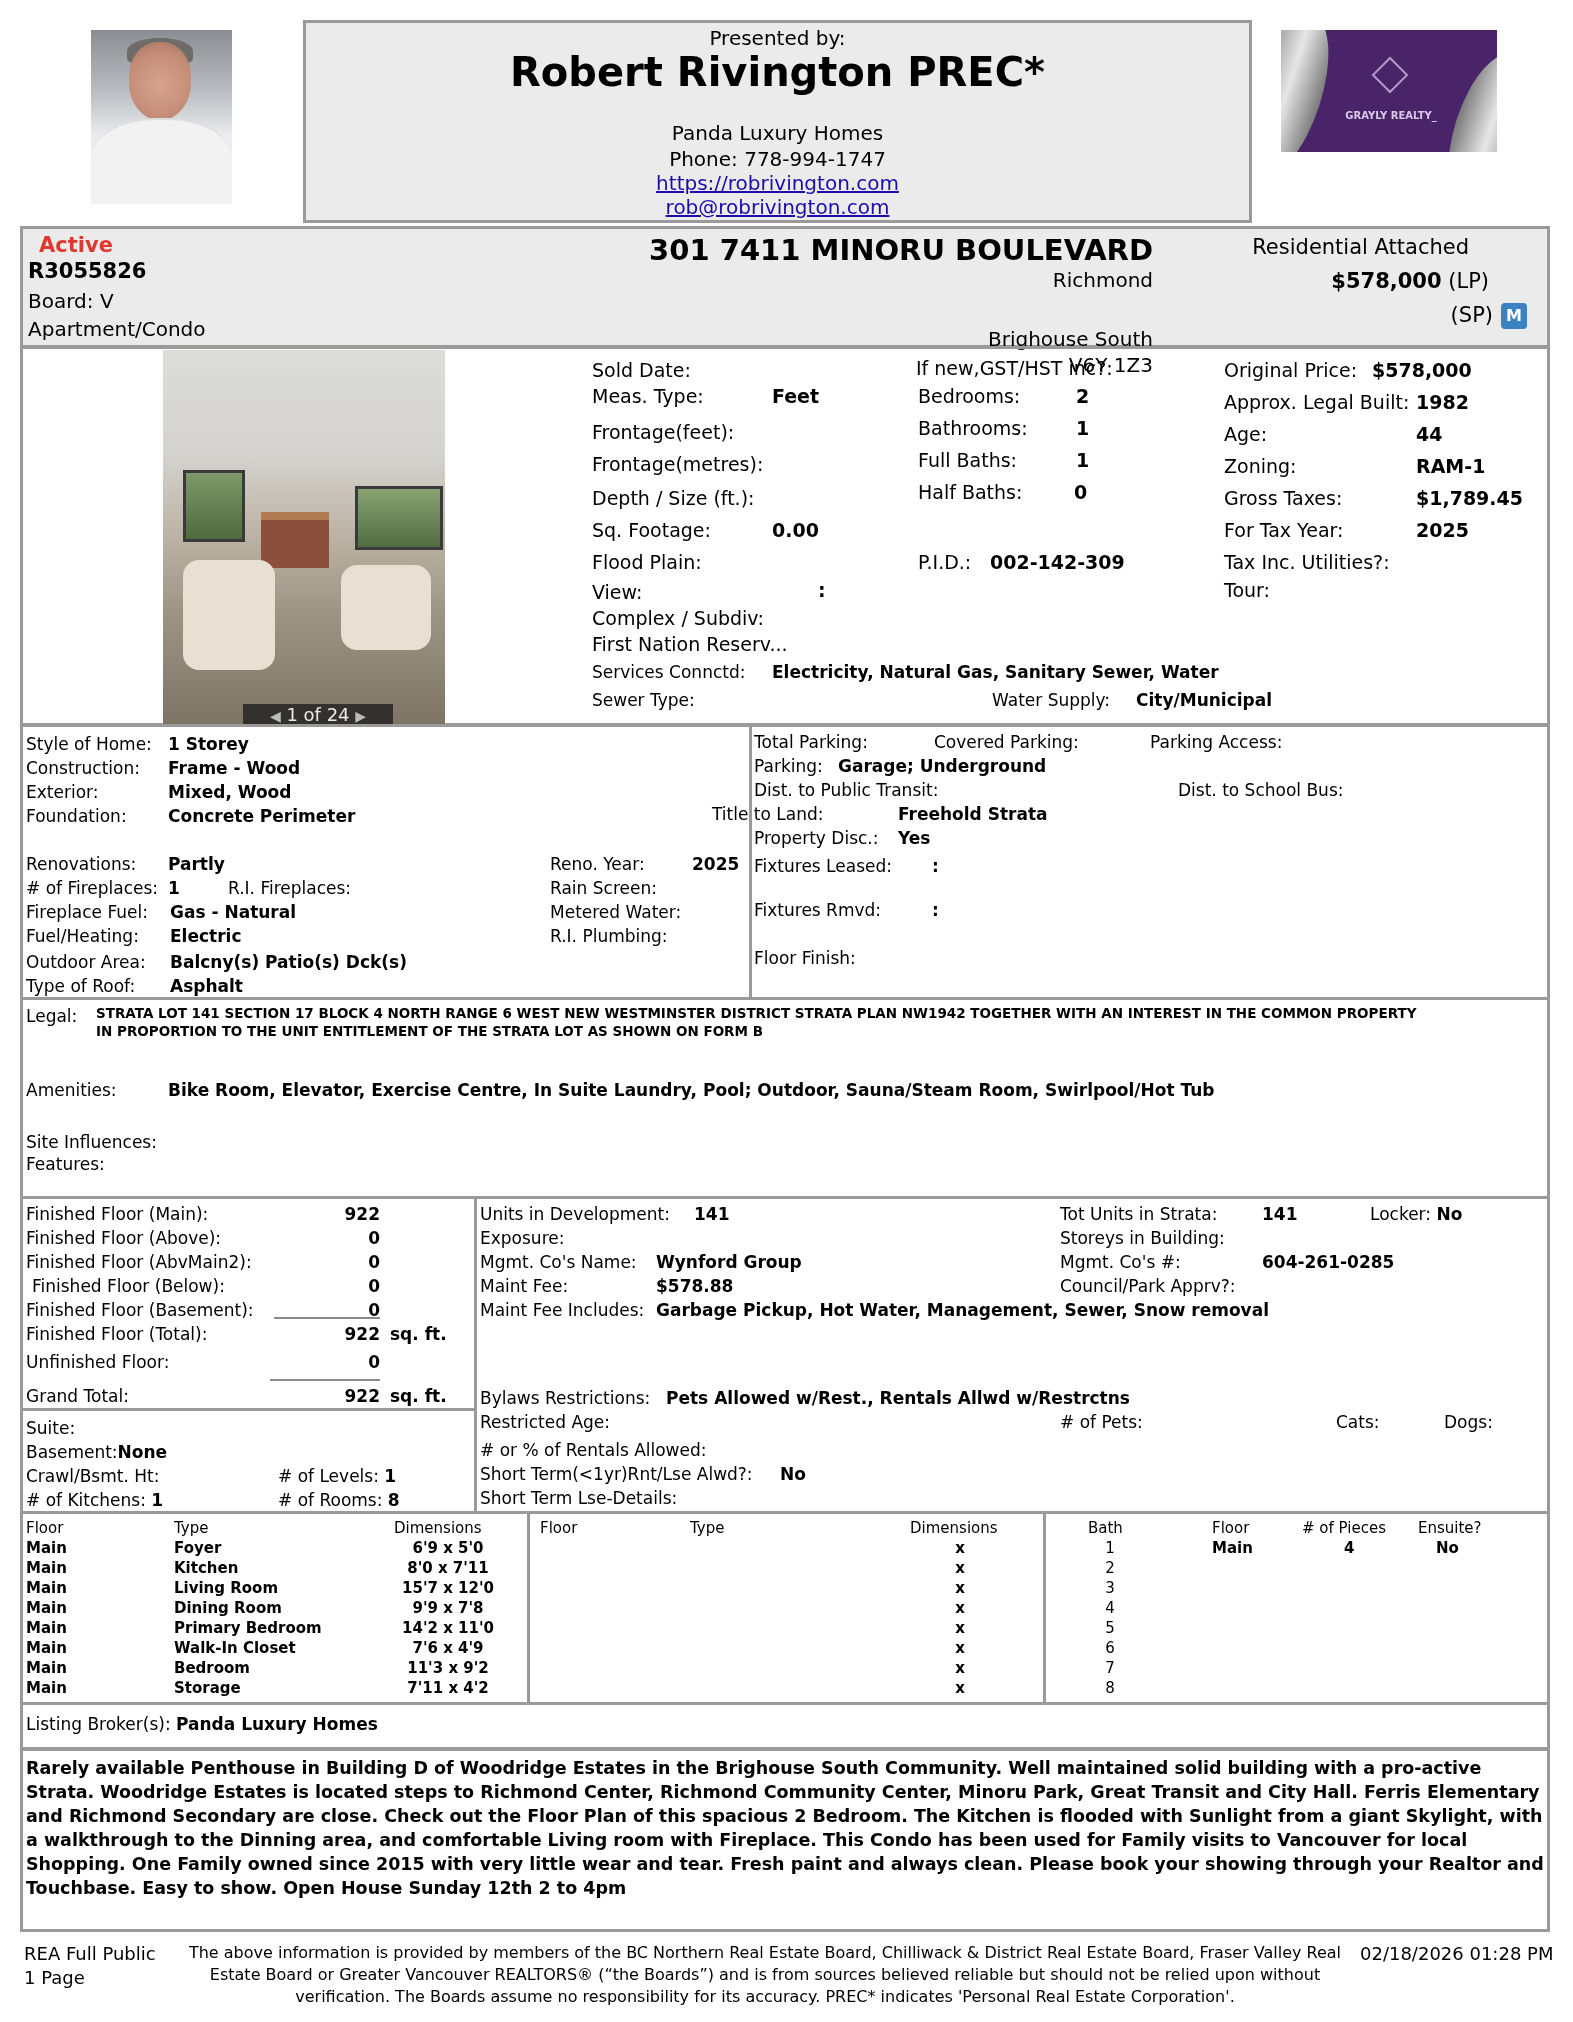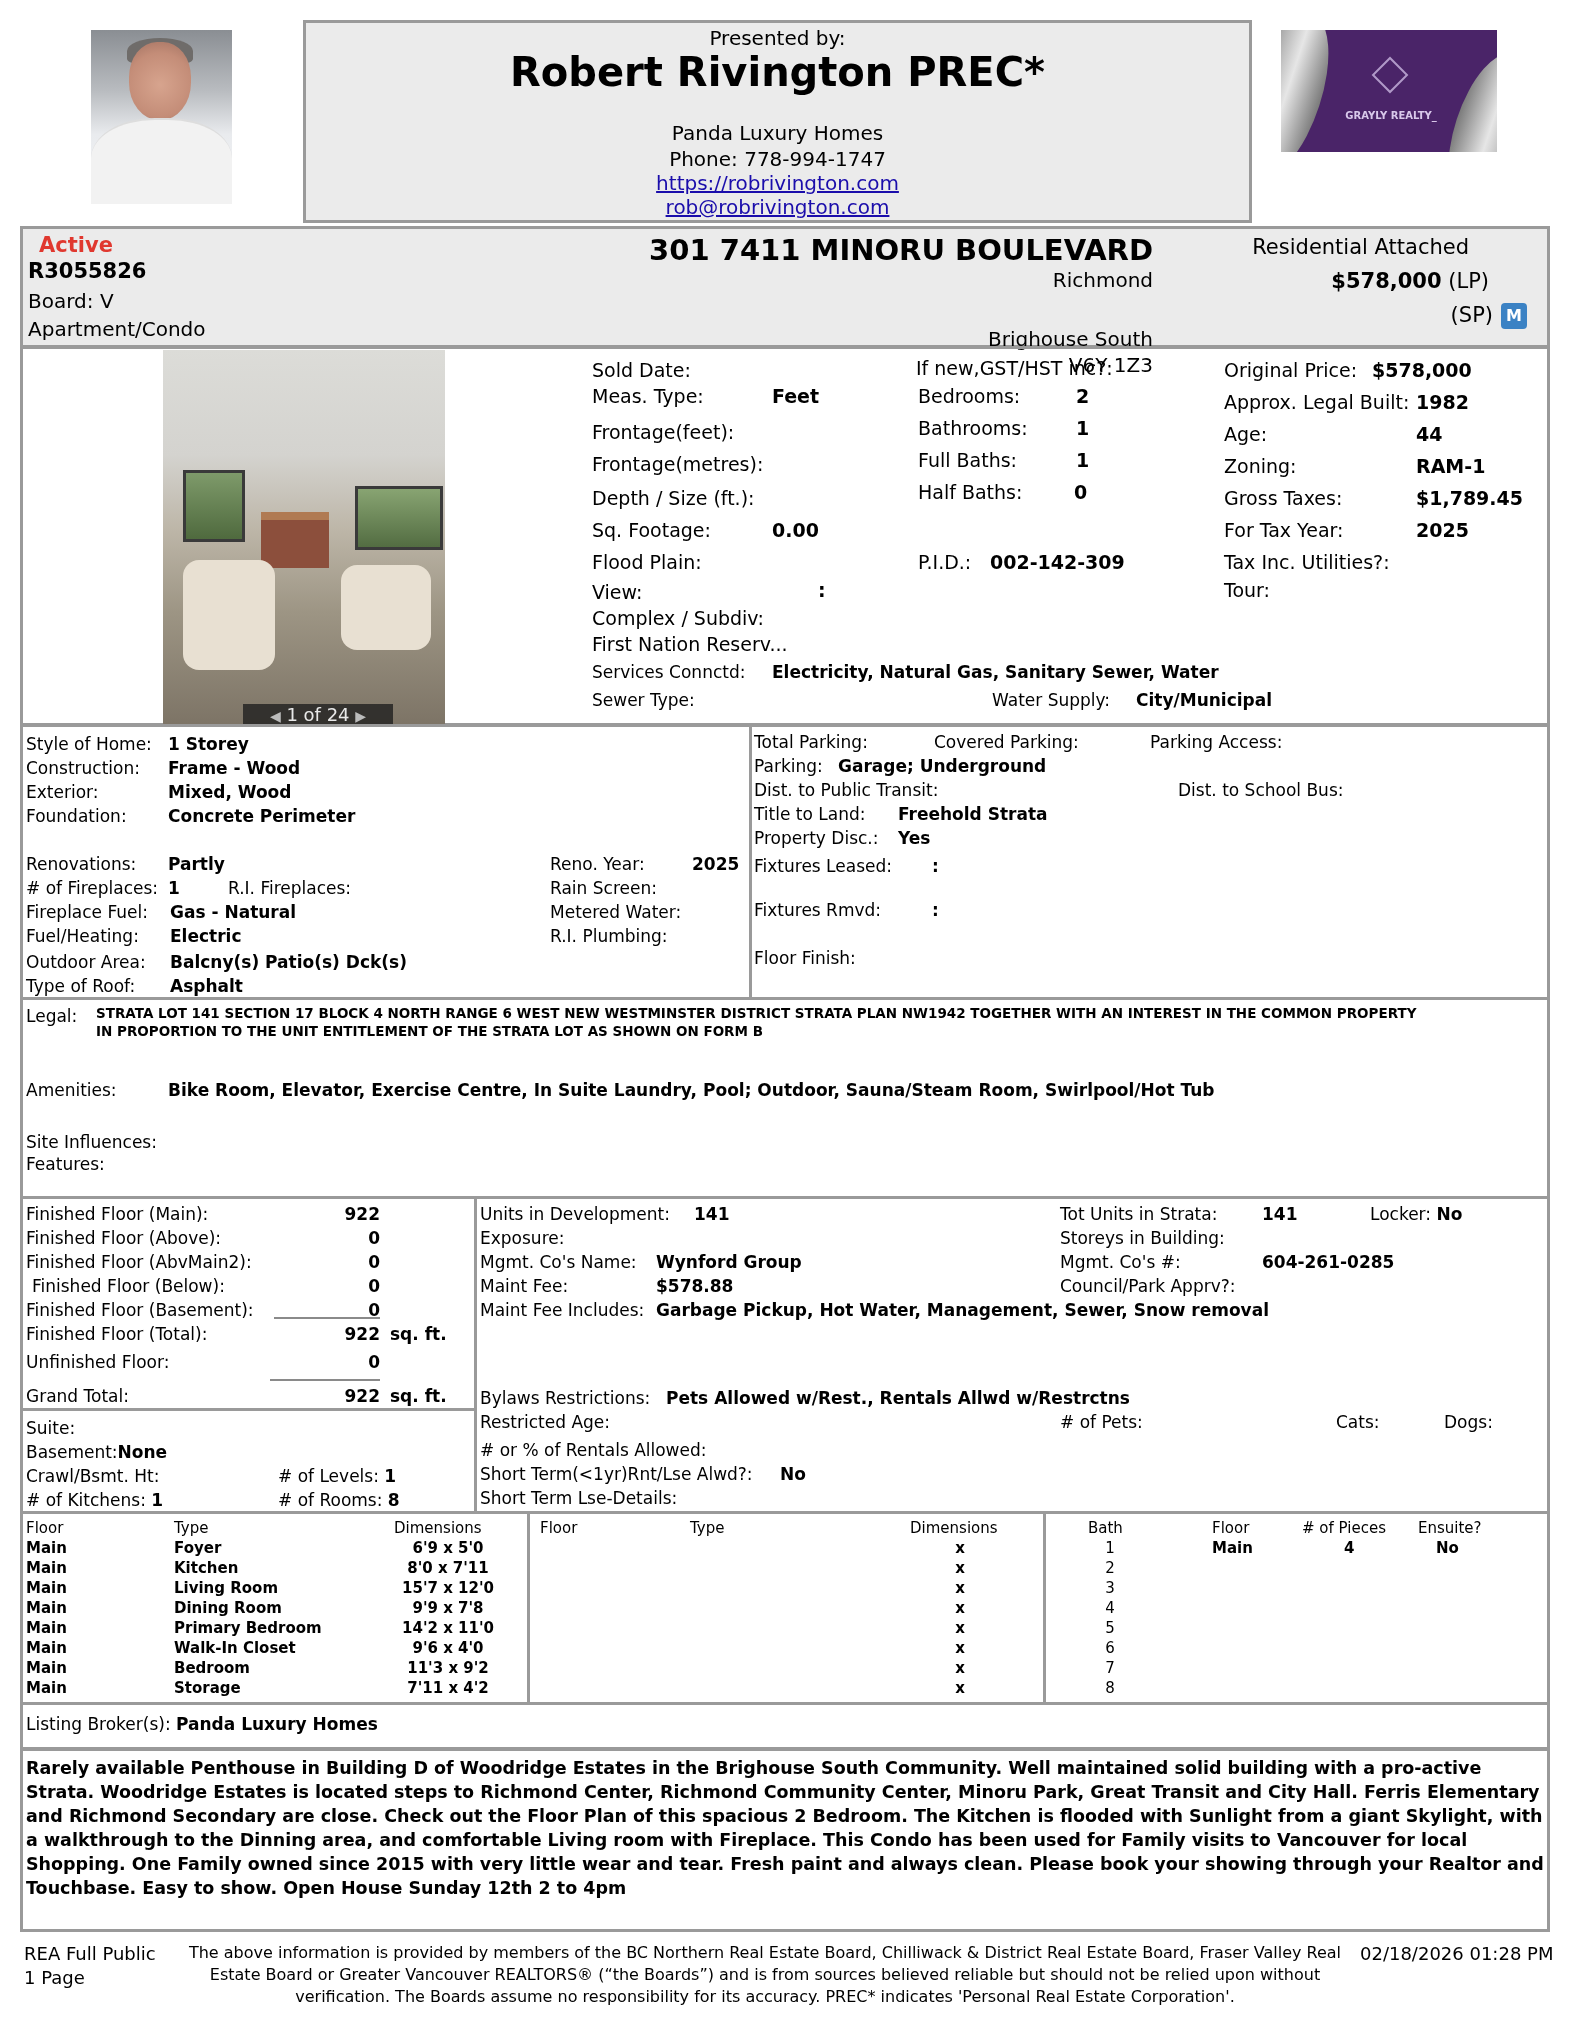--- a/index.html
+++ b/index.html
@@ -187,21 +187,21 @@
 <div class="row small" style="left:26px; top:974px;">Type of Roof:</div>
 <div class="row b small" style="left:170px; top:974px;">Asphalt</div>
 
 <div class="row small" style="left:754px; top:730px;">Total Parking:</div>
 <div class="row small" style="left:934px; top:730px;">Covered Parking:</div>
 <div class="row small" style="left:1150px; top:730px;">Parking Access:</div>
 <div class="row small" style="left:754px; top:754px;">Parking:</div>
 <div class="row b small" style="left:838px; top:754px;">Garage; Underground</div>
 <div class="row small" style="left:754px; top:778px;">Dist. to Public Transit:</div>
 <div class="row small" style="left:1178px; top:778px;">Dist. to School Bus:</div>
-<div class="row small" style="left:754px; top:802px;">Title to Land:</div>
+<div class="row small" style="left:712px; top:802px;">Title to Land:</div>
 <div class="row b small" style="left:898px; top:802px;">Freehold Strata</div>
 <div class="row small" style="left:754px; top:826px;">Property Disc.:</div>
 <div class="row b small" style="left:898px; top:826px;">Yes</div>
 <div class="row small" style="left:754px; top:854px;">Fixtures Leased:</div>
 <div class="row b small" style="left:932px; top:854px;">:</div>
 <div class="row small" style="left:754px; top:898px;">Fixtures Rmvd:</div>
 <div class="row b small" style="left:932px; top:898px;">:</div>
 <div class="row small" style="left:754px; top:946px;">Floor Finish:</div>
 
 <div class="box" style="left:20px; top:997px; width:1530px; height:202px;"></div>
@@ -315,21 +315,21 @@
       <span class="abs" style="left:368px;width:108px;text-align:center">9'9 x 7'8</span>
     </div>
   <div style="position:relative;height:20px">
       <span class="abs">Main</span>
       <span class="abs" style="left:148px">Primary Bedroom</span>
       <span class="abs" style="left:368px;width:108px;text-align:center">14'2 x 11'0</span>
     </div>
   <div style="position:relative;height:20px">
       <span class="abs">Main</span>
       <span class="abs" style="left:148px">Walk-In Closet</span>
-      <span class="abs" style="left:368px;width:108px;text-align:center">9'6 x 4'0</span>
+      <span class="abs" style="left:368px;width:108px;text-align:center">7'6 x 4'9</span>
     </div>
   <div style="position:relative;height:20px">
       <span class="abs">Main</span>
       <span class="abs" style="left:148px">Bedroom</span>
       <span class="abs" style="left:368px;width:108px;text-align:center">11'3 x 9'2</span>
     </div>
   <div style="position:relative;height:20px">
       <span class="abs">Main</span>
       <span class="abs" style="left:148px">Storage</span>
       <span class="abs" style="left:368px;width:108px;text-align:center">7'11 x 4'2</span>

